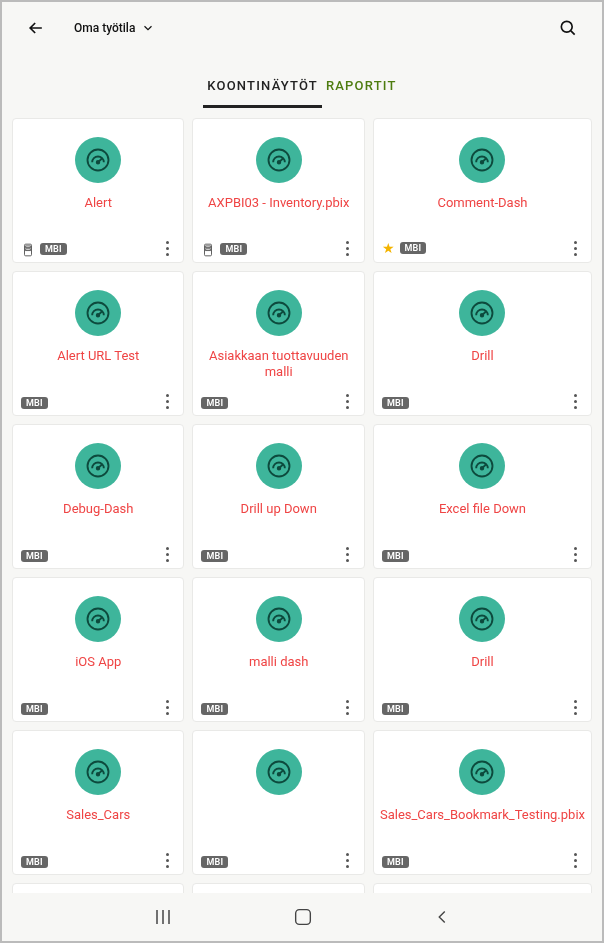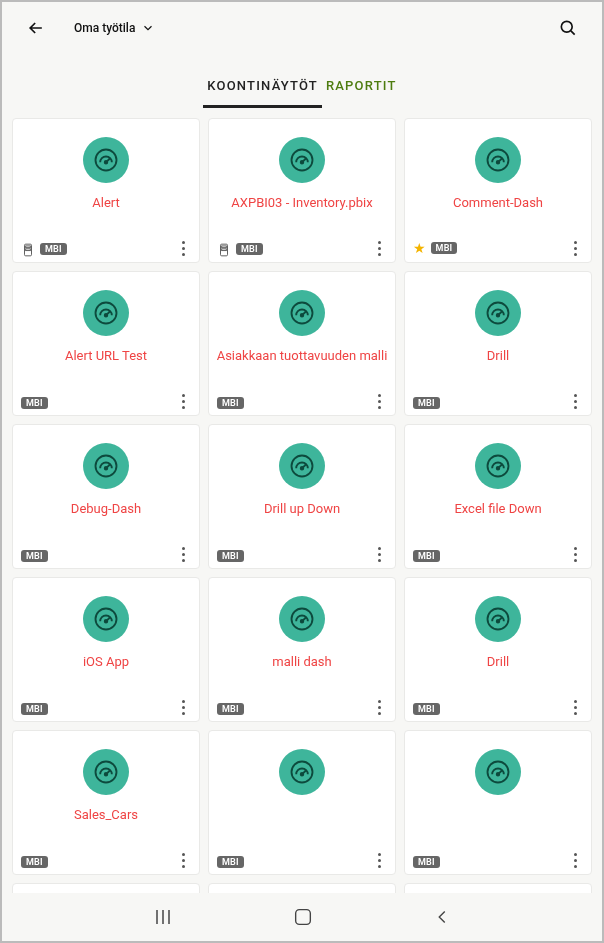--- a/index.html
+++ b/index.html
@@ -511,20 +511,21 @@
       </div>
       <div class="card">
         <div class="card-icon">
           <svg width="28" height="28" viewBox="0 0 24 24" fill="none" stroke="#0d4a3d" stroke-width="1.6">
             <circle cx="12" cy="12" r="9"></circle>
             <path d="M7 14a5 5 0 0 1 10 0"></path>
             <circle cx="12" cy="14" r="1.1" fill="#0d4a3d"></circle>
             <line x1="12" y1="14" x2="15.5" y2="10.5"></line>
           </svg>
         </div>
+        <div class="card-title">Sales_Cars_Bookmark_Testing.pbix</div>
         <div class="card-footer">
           <span class="badge-mbi">MBI</span>
         </div>
         <div class="more-btn">
           <div class="dots">
             <span></span>
             <span></span>
             <span></span>
           </div>
         </div>

